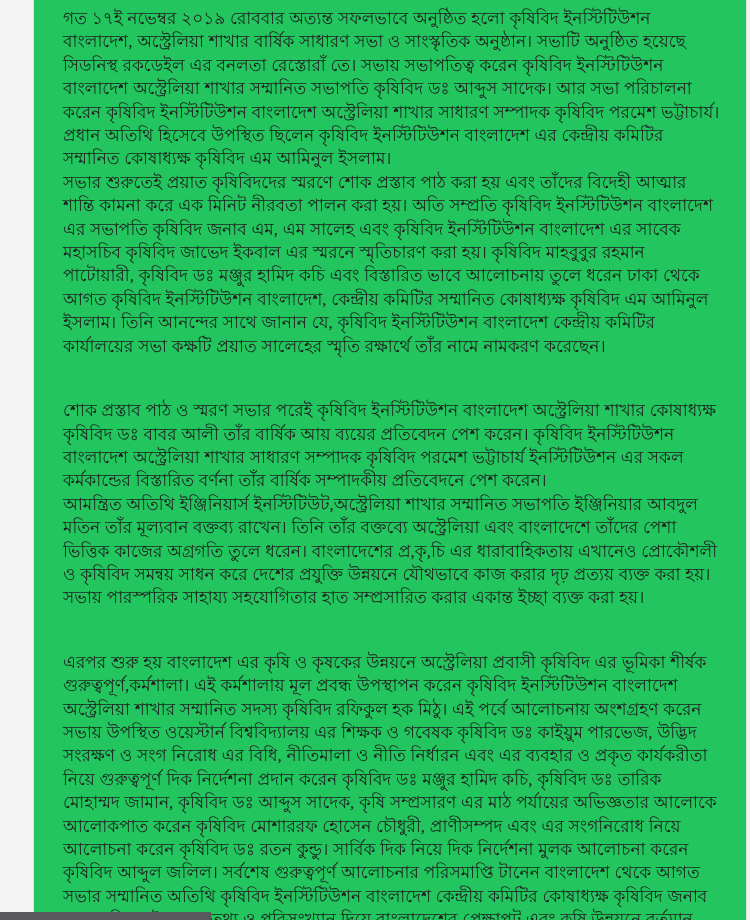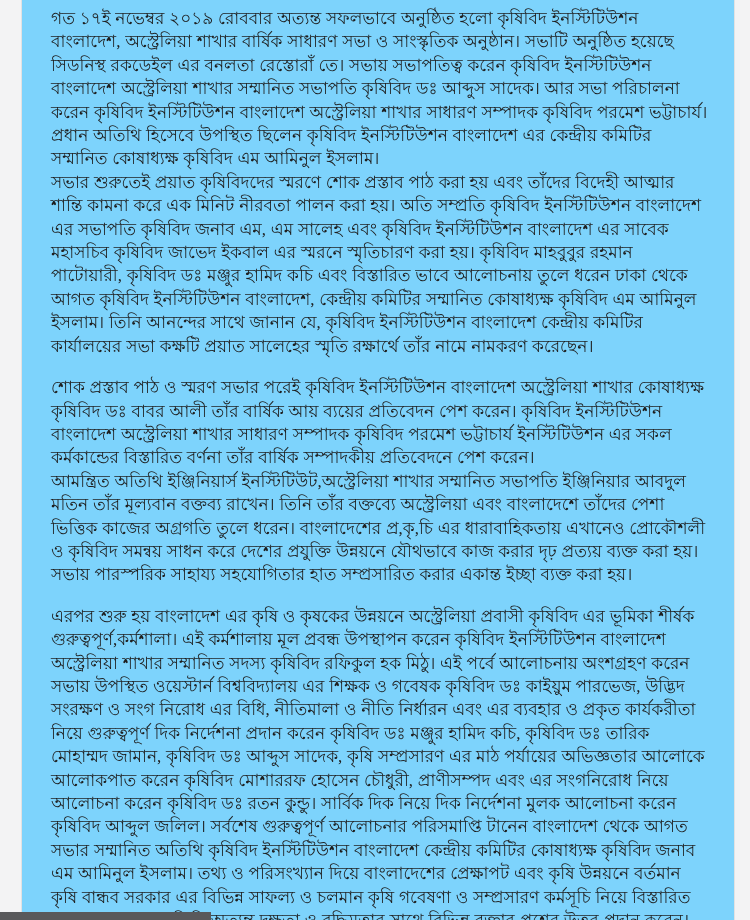--- a/index.html
+++ b/index.html
@@ -9,39 +9,39 @@
     height: 920px;
     position: relative;
     overflow: hidden;
     background: #f3f3f4;
     font-family: "Liberation Serif", serif;
   }
   .page {
     position: absolute;
     top: 0;
     bottom: 0;
-    left: 21px;
+    left: 33px;
     width: 714px;
-    background: #7dd3fc;
+    background: #22c55e;
     border-left: 1px solid #e2e2e2;
     border-right: 1px solid #e2e2e2;
   }
   .article {
     padding: 7px 26px 0 29px;
     color: #1e1e1e;
     font-size: 17px;
     line-height: 23.4px;
     text-align: left;
     word-spacing: 0.5px;
   }
   .article p {
     margin: 0;
   }
   .article p.spaced {
-    margin-top: 18px;
+    margin-top: 41px;
   }
   .bottom-bar {
     position: absolute;
     left: 0;
     bottom: 0;
     width: 211px;
     height: 8px;
     background: #59595b;
     z-index: 5;
   }

